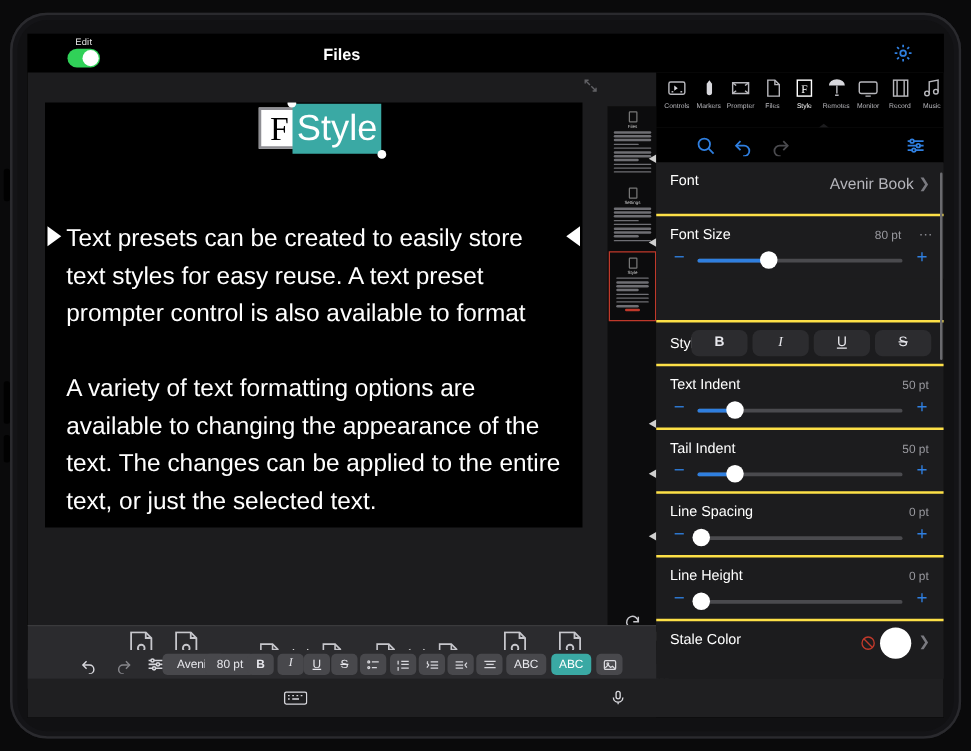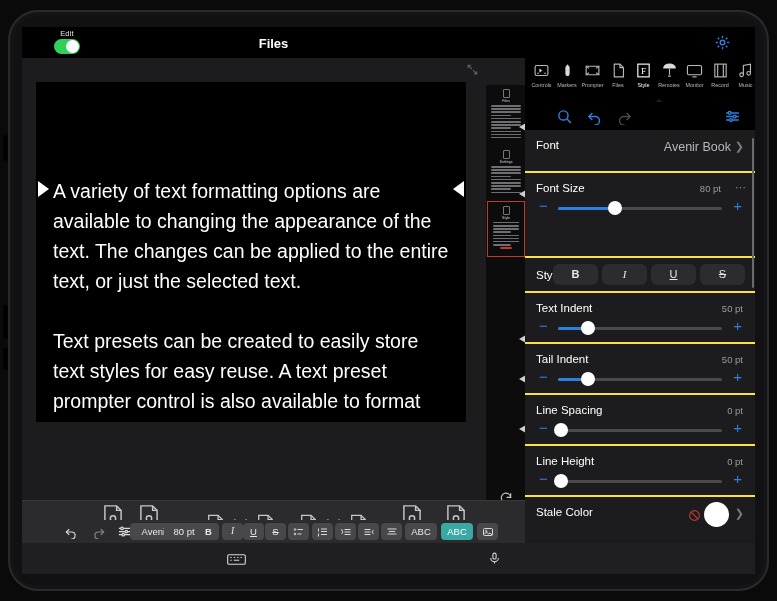--- a/index.html
+++ b/index.html
@@ -212,27 +212,35 @@
     </div>
 
     <div id="editor">
       <div id="expand-ic">
         <svg viewBox="0 0 24 24" width="13" height="13" fill="none" stroke="#9a9aa0" stroke-width="2">
           <path d="M9 4H4v5M4 4l7 7M15 20h5v-5M20 20l-7-7"></path>
         </svg>
       </div>
 
       <div id="canvas">
+        <div id="title-block">
+          <div id="fbadge">F</div>
+          <div id="sel-wrap">
+            <span class="handle tl"></span>
+            <span id="sel-text">Style</span>
+            <span class="handle br"></span>
+          </div>
+        </div>
 
         <div class="caret-l"></div>
         <div class="caret-r"></div>
 
         <div id="body-text">
+          <p>Text presets can be created to easily store text styles for easy reuse. A text preset prompter control is also available to format</p>
           <p>A variety of text formatting options are available to changing the appearance of the text. The changes can be applied to the entire text, or just the selected text.</p>
-          <p>Text presets can be created to easily store text styles for easy reuse. A text preset prompter control is also available to format</p>
         </div>
       </div>
 
       <div id="minimap">
           <div class="mm-sec">
             <div class="mm-ic"></div>
             <div class="mm-h">Files</div>
             <div class="mm-l"></div>
             <div class="mm-l"></div>
             <div class="mm-l"></div>

